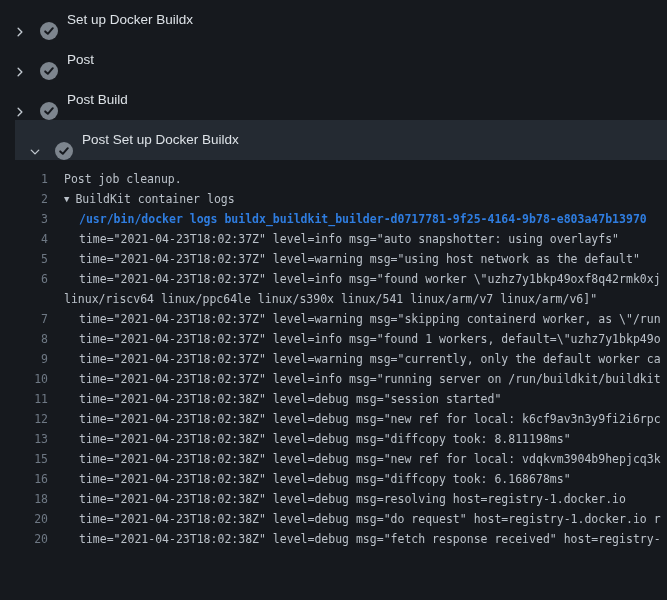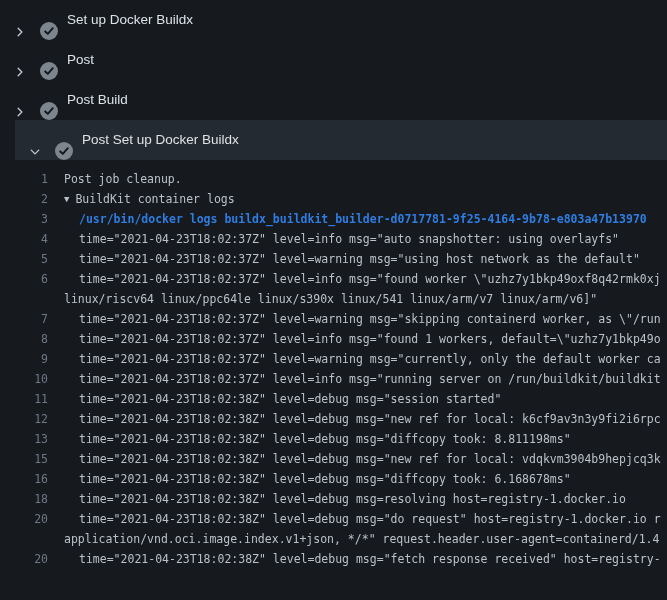--- a/index.html
+++ b/index.html
@@ -129,15 +129,14 @@
     <div class="row kind-entry"><span class="num">8</span><span class="txt">time="2021-04-23T18:02:37Z" level=info msg="found 1 workers, default=\"uzhz7y1bkp49o</span></div>
     <div class="row kind-entry"><span class="num">9</span><span class="txt">time="2021-04-23T18:02:37Z" level=warning msg="currently, only the default worker ca</span></div>
     <div class="row kind-entry"><span class="num">10</span><span class="txt">time="2021-04-23T18:02:37Z" level=info msg="running server on /run/buildkit/buildkit</span></div>
     <div class="row kind-entry"><span class="num">11</span><span class="txt">time="2021-04-23T18:02:38Z" level=debug msg="session started"</span></div>
     <div class="row kind-entry"><span class="num">12</span><span class="txt">time="2021-04-23T18:02:38Z" level=debug msg="new ref for local: k6cf9av3n3y9fi2i6rpc</span></div>
     <div class="row kind-entry"><span class="num">13</span><span class="txt">time="2021-04-23T18:02:38Z" level=debug msg="diffcopy took: 8.811198ms"</span></div>
     <div class="row kind-entry"><span class="num">15</span><span class="txt">time="2021-04-23T18:02:38Z" level=debug msg="new ref for local: vdqkvm3904b9hepjcq3k</span></div>
     <div class="row kind-entry"><span class="num">16</span><span class="txt">time="2021-04-23T18:02:38Z" level=debug msg="diffcopy took: 6.168678ms"</span></div>
     <div class="row kind-entry"><span class="num">18</span><span class="txt">time="2021-04-23T18:02:38Z" level=debug msg=resolving host=registry-1.docker.io</span></div>
     <div class="row kind-entry"><span class="num">20</span><span class="txt">time="2021-04-23T18:02:38Z" level=debug msg="do request" host=registry-1.docker.io r</span></div>
-    <div class="row kind-cont"><span class="num"></span><span class="txt">application/vnd.oci.image.index.v1+json, */*" request.header.user-agent=containerd/1.4</span></div>
     <div class="row kind-entry"><span class="num">20</span><span class="txt">time="2021-04-23T18:02:38Z" level=debug msg="fetch response received" host=registry-</span></div>
   </div>
 
 </body></html>

